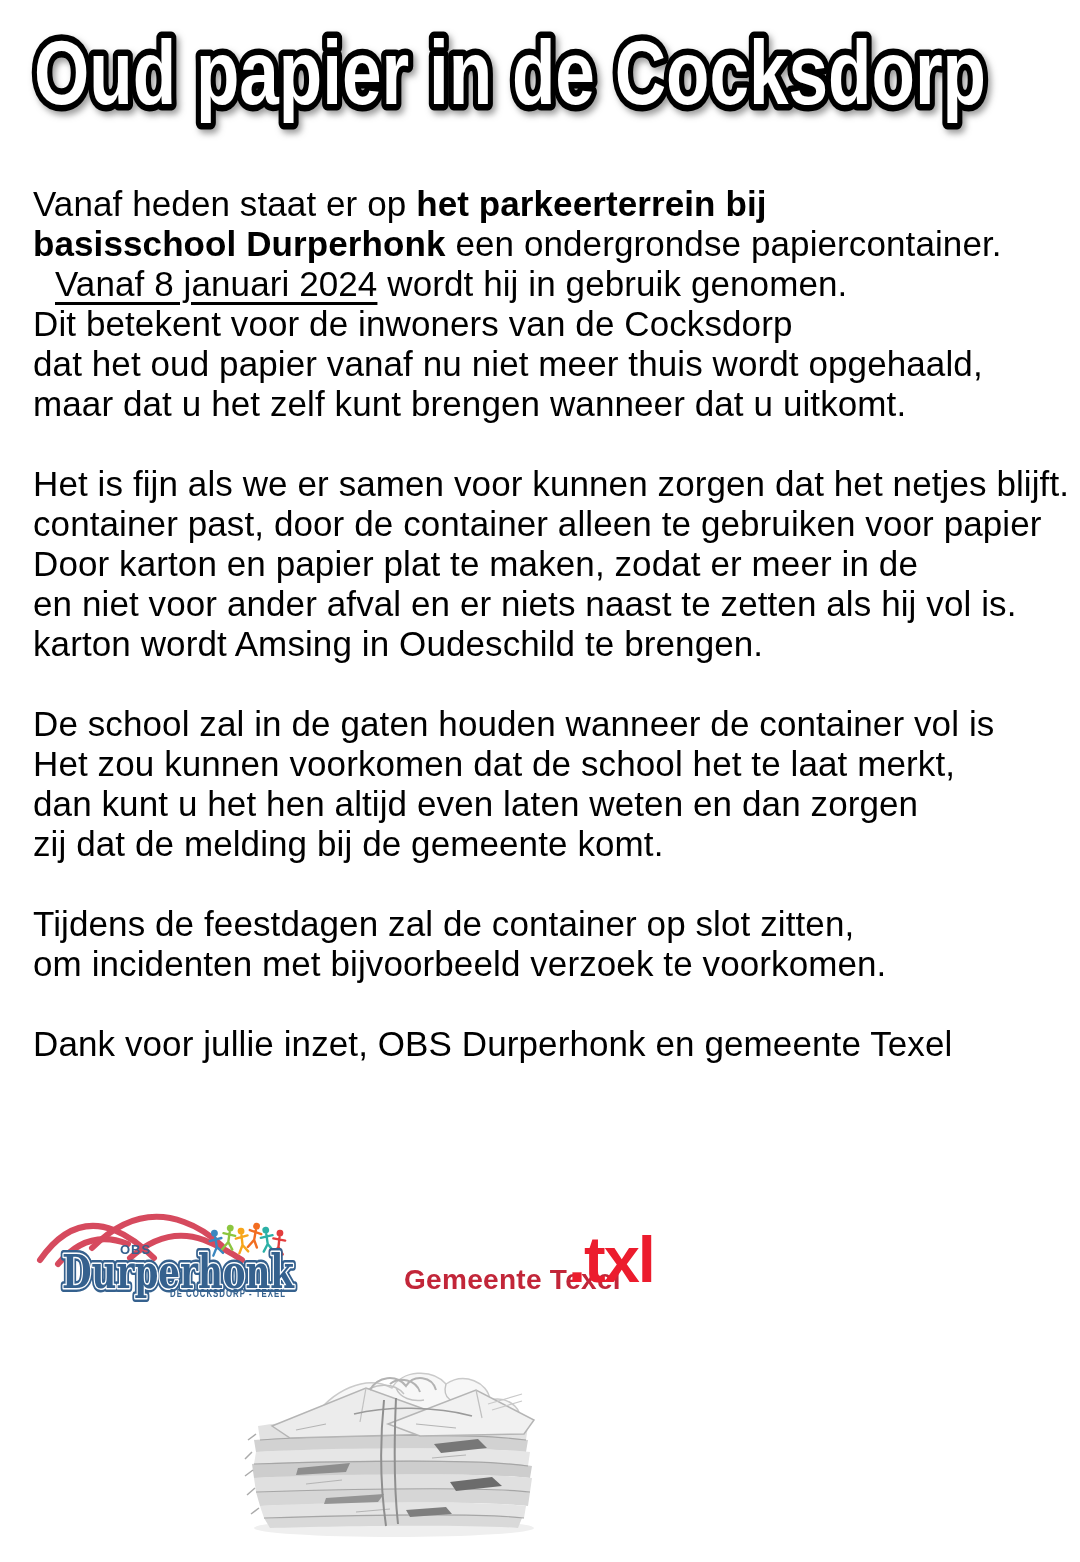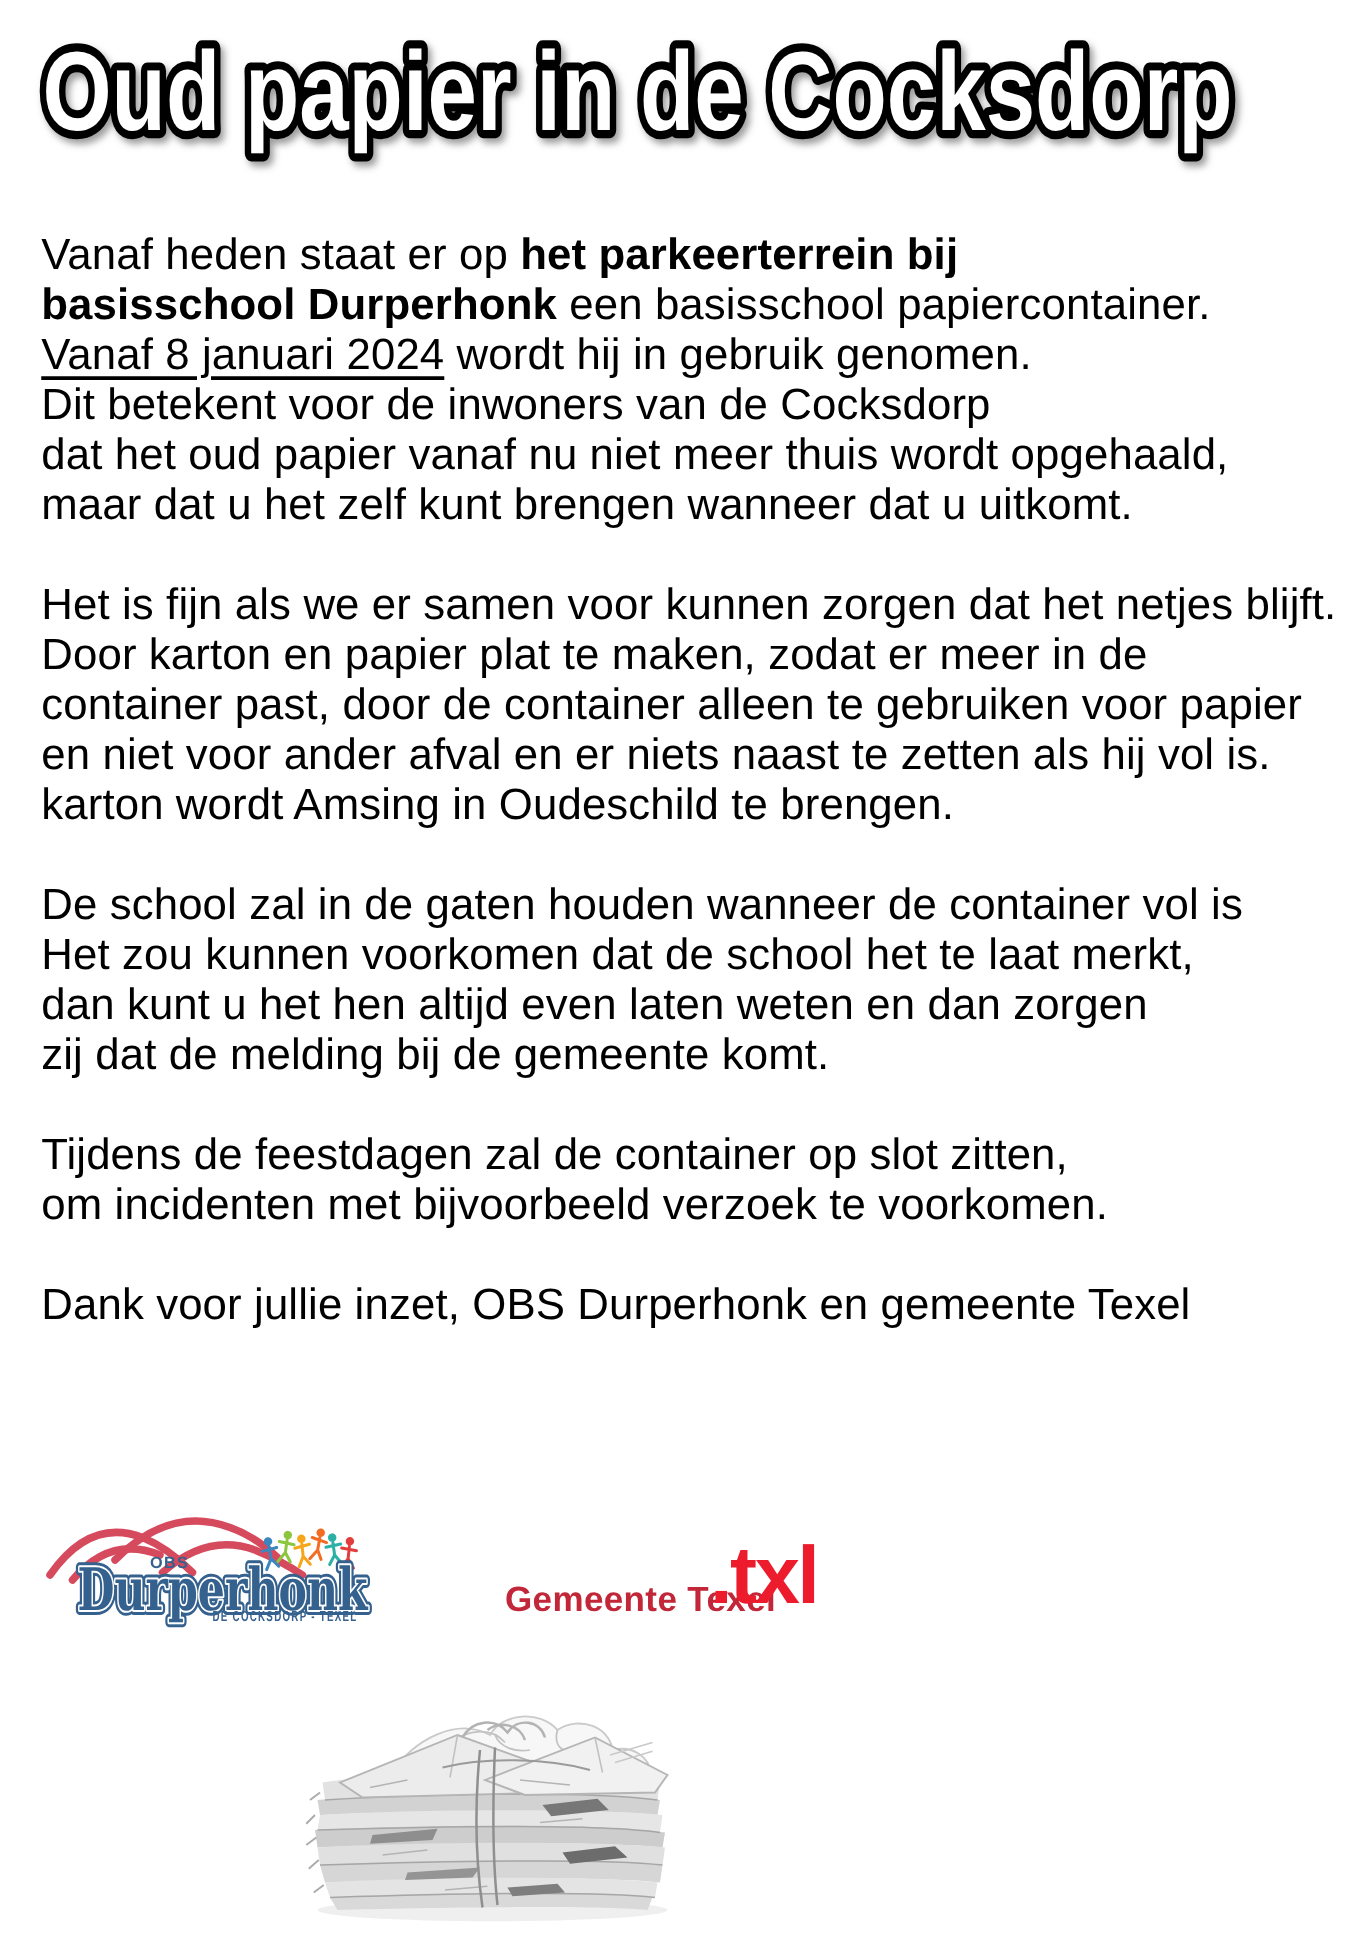--- a/index.html
+++ b/index.html
@@ -10,21 +10,21 @@
   .title-svg{position:absolute;left:26px;top:14px;
     filter:drop-shadow(3px 4px 3px rgba(60,60,60,0.5));}
   .title-text{font-family:"Liberation Sans",sans-serif;font-weight:bold;font-size:90px;
     fill:#ffffff;stroke:#000000;stroke-width:13px;paint-order:stroke;
     stroke-linejoin:round;stroke-linecap:round;}
 
   
   .body-text{position:absolute;left:33px;top:184px;font-size:35px;line-height:40px;
     color:#000000;white-space:nowrap;letter-spacing:0.1px;}
   .body-text .b{font-weight:bold;}
-  .body-text .u{text-decoration:underline;text-decoration-thickness:3px;text-underline-offset:6px;}
+  .body-text .u{text-decoration:underline;text-decoration-thickness:3px;text-underline-offset:6px;margin-left:22px;}
 
   
   .durperhonk-svg{position:absolute;left:36px;top:1200px;}
   .dune{fill:none;stroke:var(--c-dune,#d64a5e);stroke-width:6;stroke-linecap:round;}
   .dobs{font-family:"Liberation Sans",sans-serif;font-weight:bold;font-size:13px;
     letter-spacing:1px;fill:var(--c-blue,#35618e);}
   .dname{font-family:"DejaVu Serif","Liberation Serif",serif;font-weight:bold;font-size:47px;}
   .dname-outer{fill:var(--c-blue,#35618e);stroke:var(--c-blue,#35618e);stroke-width:8px;stroke-linejoin:round;}
   .dname-inner{fill:var(--c-blue,#35618e);stroke:#ffffff;stroke-width:3.2px;paint-order:stroke;stroke-linejoin:round;}
   .dsub{font-family:"Liberation Sans",sans-serif;font-weight:bold;font-size:11.5px;
@@ -44,29 +44,29 @@
 <body>
 
 <div class="page">
 
   <svg class="title-svg" width="1020" height="132" viewBox="0 0 1020 132">
     <text class="title-text" x="8" y="90" textLength="952" lengthAdjust="spacingAndGlyphs">Oud papier in de Cocksdorp</text>
   </svg>
 
   <div class="body-text">
       <div class="line"><span>Vanaf heden staat er op </span><span class="b">het parkeerterrein bij</span></div>
-      <div class="line"><span class="b">basisschool Durperhonk</span><span> een basisschool papiercontainer.</span></div>
+      <div class="line"><span class="b">basisschool Durperhonk</span><span> een ondergrondse papiercontainer.</span></div>
       <div class="line"><span class="u">Vanaf 8 januari 2024</span><span> wordt hij in gebruik genomen.</span></div>
       <div class="line"><span>Dit betekent voor de inwoners van de Cocksdorp</span></div>
       <div class="line"><span>dat het oud papier vanaf nu niet meer thuis wordt opgehaald,</span></div>
       <div class="line"><span>maar dat u het zelf kunt brengen wanneer dat u uitkomt.</span></div>
       <div class="line gap">&nbsp;</div>
       <div class="line"><span>Het is fijn als we er samen voor kunnen zorgen dat het netjes blijft.</span></div>
+      <div class="line"><span>container past, door de container alleen te gebruiken voor papier</span></div>
       <div class="line"><span>Door karton en papier plat te maken, zodat er meer in de</span></div>
-      <div class="line"><span>container past, door de container alleen te gebruiken voor papier</span></div>
       <div class="line"><span>en niet voor ander afval en er niets naast te zetten als hij vol is.</span></div>
       <div class="line"><span>karton wordt Amsing in Oudeschild te brengen.</span></div>
       <div class="line gap">&nbsp;</div>
       <div class="line"><span>De school zal in de gaten houden wanneer de container vol is</span></div>
       <div class="line"><span>Het zou kunnen voorkomen dat de school het te laat merkt,</span></div>
       <div class="line"><span>dan kunt u het hen altijd even laten weten en dan zorgen</span></div>
       <div class="line"><span>zij dat de melding bij de gemeente komt.</span></div>
       <div class="line gap">&nbsp;</div>
       <div class="line"><span>Tijdens de feestdagen zal de container op slot zitten,</span></div>
       <div class="line"><span>om incidenten met bijvoorbeeld verzoek te voorkomen.</span></div>

